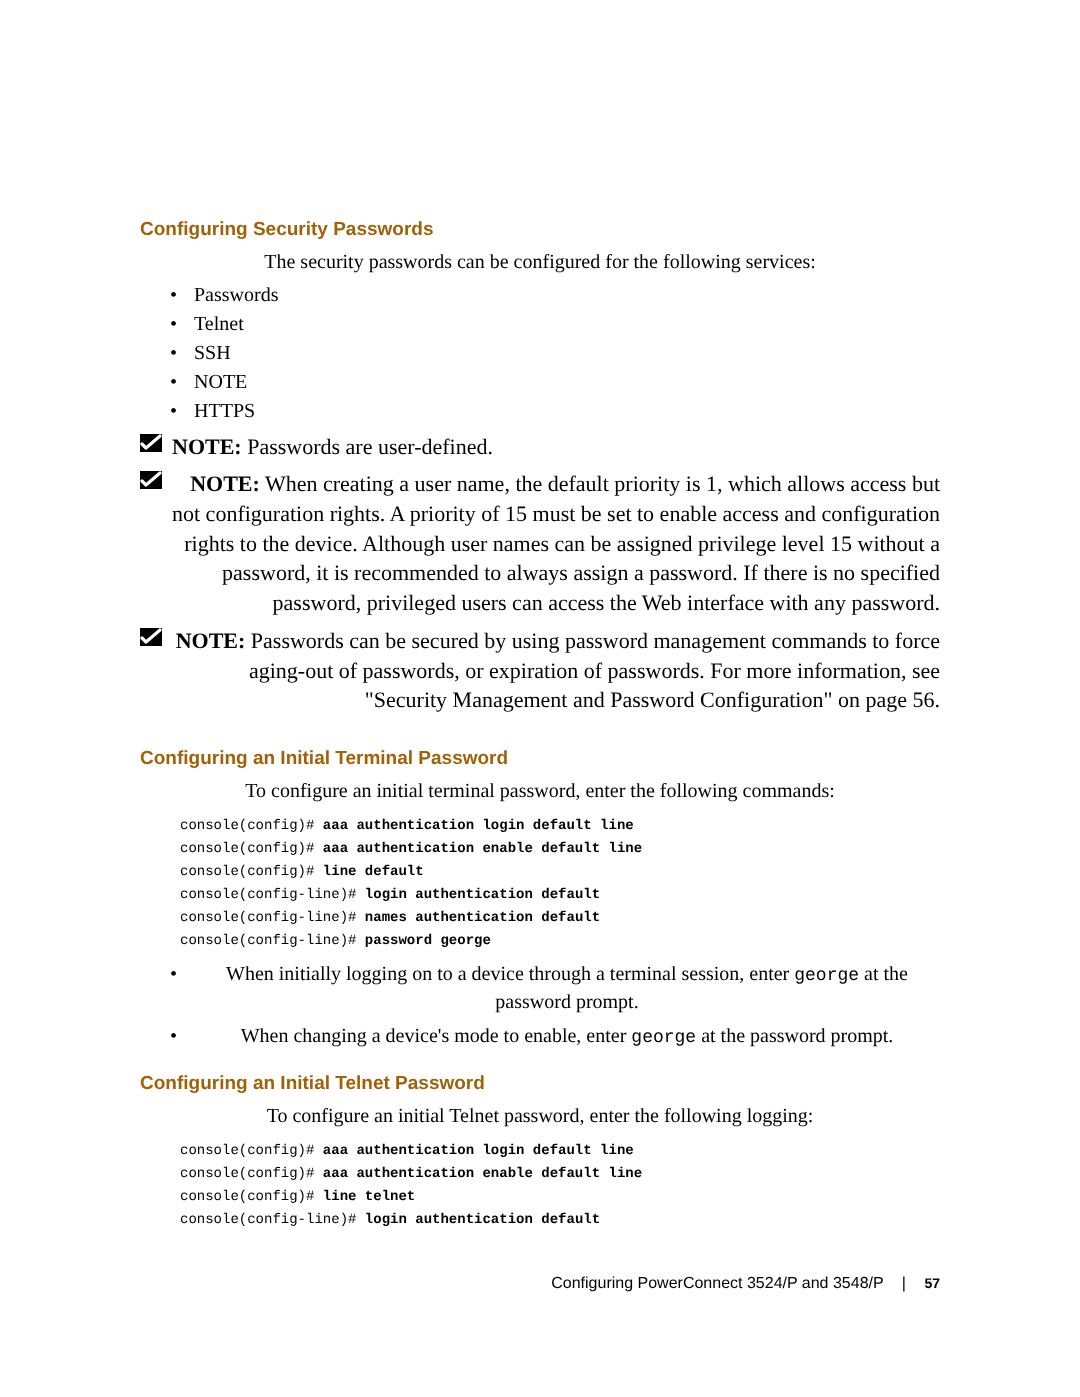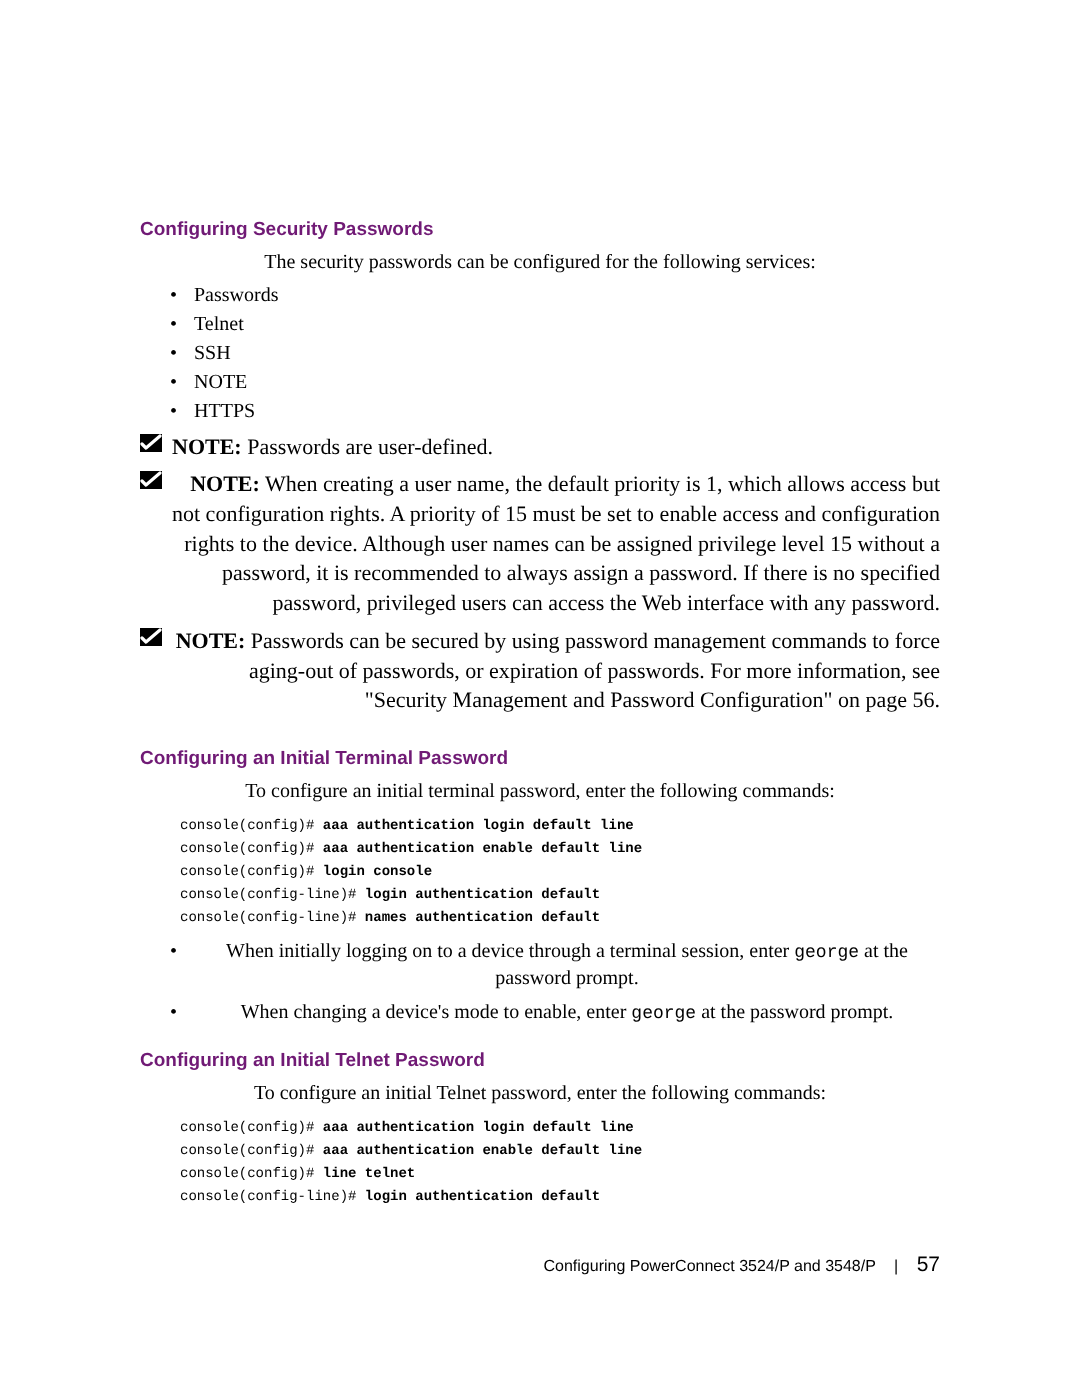--- a/index.html
+++ b/index.html
@@ -18,21 +18,21 @@
     line-height: 1.3;
     color: #000;
   }
   .page * {
     text-rendering: geometricPrecision;
   }
   .section-heading {
     font-family: "Helvetica Neue", Helvetica, Arial, sans-serif;
     font-weight: 700;
     font-size: 19px;
-    color: #701a75;
+    color: #a16207;
     margin: 0 0 6px 0;
   }
   .body-text {
     font-family: Georgia, "Times New Roman", serif;
     font-size: 20px;
     line-height: 1.35;
     margin: 0 0 6px 0;
     text-align: center;
   }
   ul.bullets {
@@ -120,22 +120,22 @@
     font-family: "Helvetica Neue", Helvetica, Arial, sans-serif;
     font-size: 16px;
     color: #000;
   }
   .footer .divider {
     display: inline-block;
     margin: 0 14px;
     color: #000;
   }
   .footer .pagenum {
-    font-weight: 400;
-    font-size: 21px;
+    font-weight: 700;
+    font-size: 14px;
   }
 </style>
 </head>
 <body>
 
 <div class="page">
 
   <div class="section-heading">Configuring Security Passwords</div>
   <div class="body-text">The security passwords can be configured for the following services:</div>
 
@@ -178,38 +178,39 @@
   </div>
 
   <div class="gap-md"></div>
 
   <div class="section-heading">Configuring an Initial Terminal Password</div>
   <div class="body-text">To configure an initial terminal password, enter the following commands:</div>
 
   <div class="code-block">
     <div class="line"><span>console(config)# </span><span class="code-bold">aaa authentication login default line</span></div>
     <div class="line"><span>console(config)# </span><span class="code-bold">aaa authentication enable default line</span></div>
-    <div class="line"><span>console(config)# </span><span class="code-bold">login console</span></div>
+    <div class="line"><span>console(config)# </span><span class="code-bold">line default</span></div>
     <div class="line"><span>console(config-line)# </span><span class="code-bold">login authentication default</span></div>
     <div class="line"><span>console(config-line)# </span><span class="code-bold">names authentication default</span></div>
+    <div class="line"><span>console(config-line)# </span><span class="code-bold">password george</span></div>
   </div>
 
   <ul class="body-bullets">
     <li>
       <span>When initially logging on to a device through a terminal session, enter </span><span class="mono-inline">george</span><span> at the password prompt.</span>
     </li>
     <li>
       <span>When changing a device's mode to enable, enter </span><span class="mono-inline">george</span><span> at the password prompt.</span>
     </li>
   </ul>
 
   <div class="gap-sm"></div>
 
   <div class="section-heading">Configuring an Initial Telnet Password</div>
-  <div class="body-text">To configure an initial Telnet password, enter the following commands:</div>
+  <div class="body-text">To configure an initial Telnet password, enter the following logging:</div>
 
   <div class="code-block">
     <div class="line"><span>console(config)# </span><span class="code-bold">aaa authentication login default line</span></div>
     <div class="line"><span>console(config)# </span><span class="code-bold">aaa authentication enable default line</span></div>
     <div class="line"><span>console(config)# </span><span class="code-bold">line telnet</span></div>
     <div class="line"><span>console(config-line)# </span><span class="code-bold">login authentication default</span></div>
   </div>
 
   <div class="footer">
     <span>Configuring PowerConnect 3524/P and 3548/P</span>

